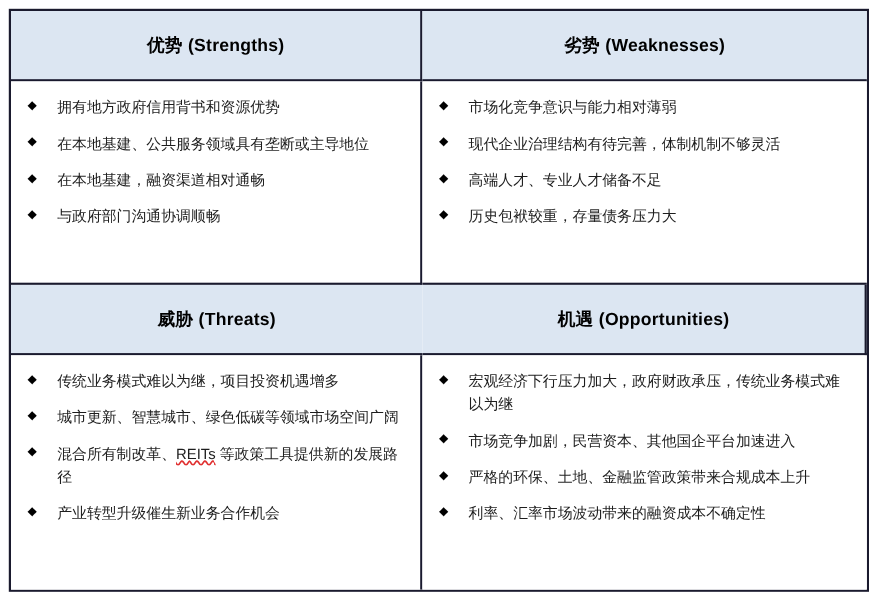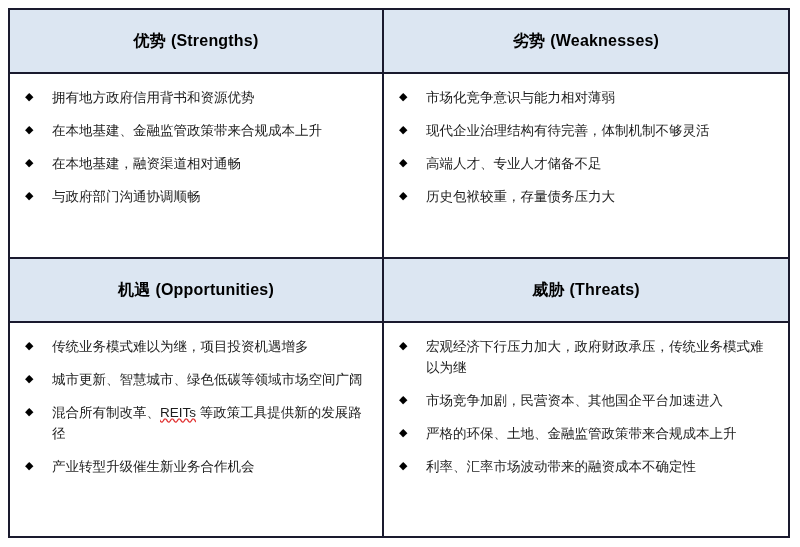--- a/index.html
+++ b/index.html
@@ -67,44 +67,44 @@
 
   <div class="cell hdr">
     <span class="hdr-text">
       <span class="zh">劣势</span><span class="en">(Weaknesses)</span>
     </span>
   </div>
 
   <div class="cell col-left body-cell row-top">
     <ul class="points">
       <li><span class="bullet">◆</span><span>拥有地方政府信用背书和资源优势</span></li>
-      <li><span class="bullet">◆</span><span>在本地基建、金融监管政策带来合规成本上升</span></li>
+      <li><span class="bullet">◆</span><span>在本地基建、公共服务领域具有垄断或主导地位</span></li>
       <li><span class="bullet">◆</span><span>在本地基建，融资渠道相对通畅</span></li>
       <li><span class="bullet">◆</span><span>与政府部门沟通协调顺畅</span></li>
     </ul>
   </div>
 
   <div class="cell body-cell row-top">
     <ul class="points">
       <li><span class="bullet">◆</span><span>市场化竞争意识与能力相对薄弱</span></li>
       <li><span class="bullet">◆</span><span>现代企业治理结构有待完善，体制机制不够灵活</span></li>
       <li><span class="bullet">◆</span><span>高端人才、专业人才储备不足</span></li>
       <li><span class="bullet">◆</span><span>历史包袱较重，存量债务压力大</span></li>
     </ul>
   </div>
 
+  <div class="cell hdr">
+    <span class="hdr-text">
+      <span class="zh">威胁</span><span class="en">(Threats)</span>
+    </span>
+  </div>
+
   <div class="cell col-left hdr">
     <span class="hdr-text">
       <span class="zh">机遇</span><span class="en">(Opportunities)</span>
-    </span>
-  </div>
-
-  <div class="cell hdr">
-    <span class="hdr-text">
-      <span class="zh">威胁</span><span class="en">(Threats)</span>
     </span>
   </div>
 
   <div class="cell col-left body-cell">
     <ul class="points">
       <li><span class="bullet">◆</span><span>传统业务模式难以为继，项目投资机遇增多</span></li>
       <li><span class="bullet">◆</span><span>城市更新、智慧城市、绿色低碳等领域市场空间广阔</span></li>
       <li><span class="bullet">◆</span><span>混合所有制改革、</span><span class="misspelled">REITs</span><span> 等政策工具提供新的发展路径</span></li>
       <li><span class="bullet">◆</span><span>产业转型升级催生新业务合作机会</span></li>
     </ul>

